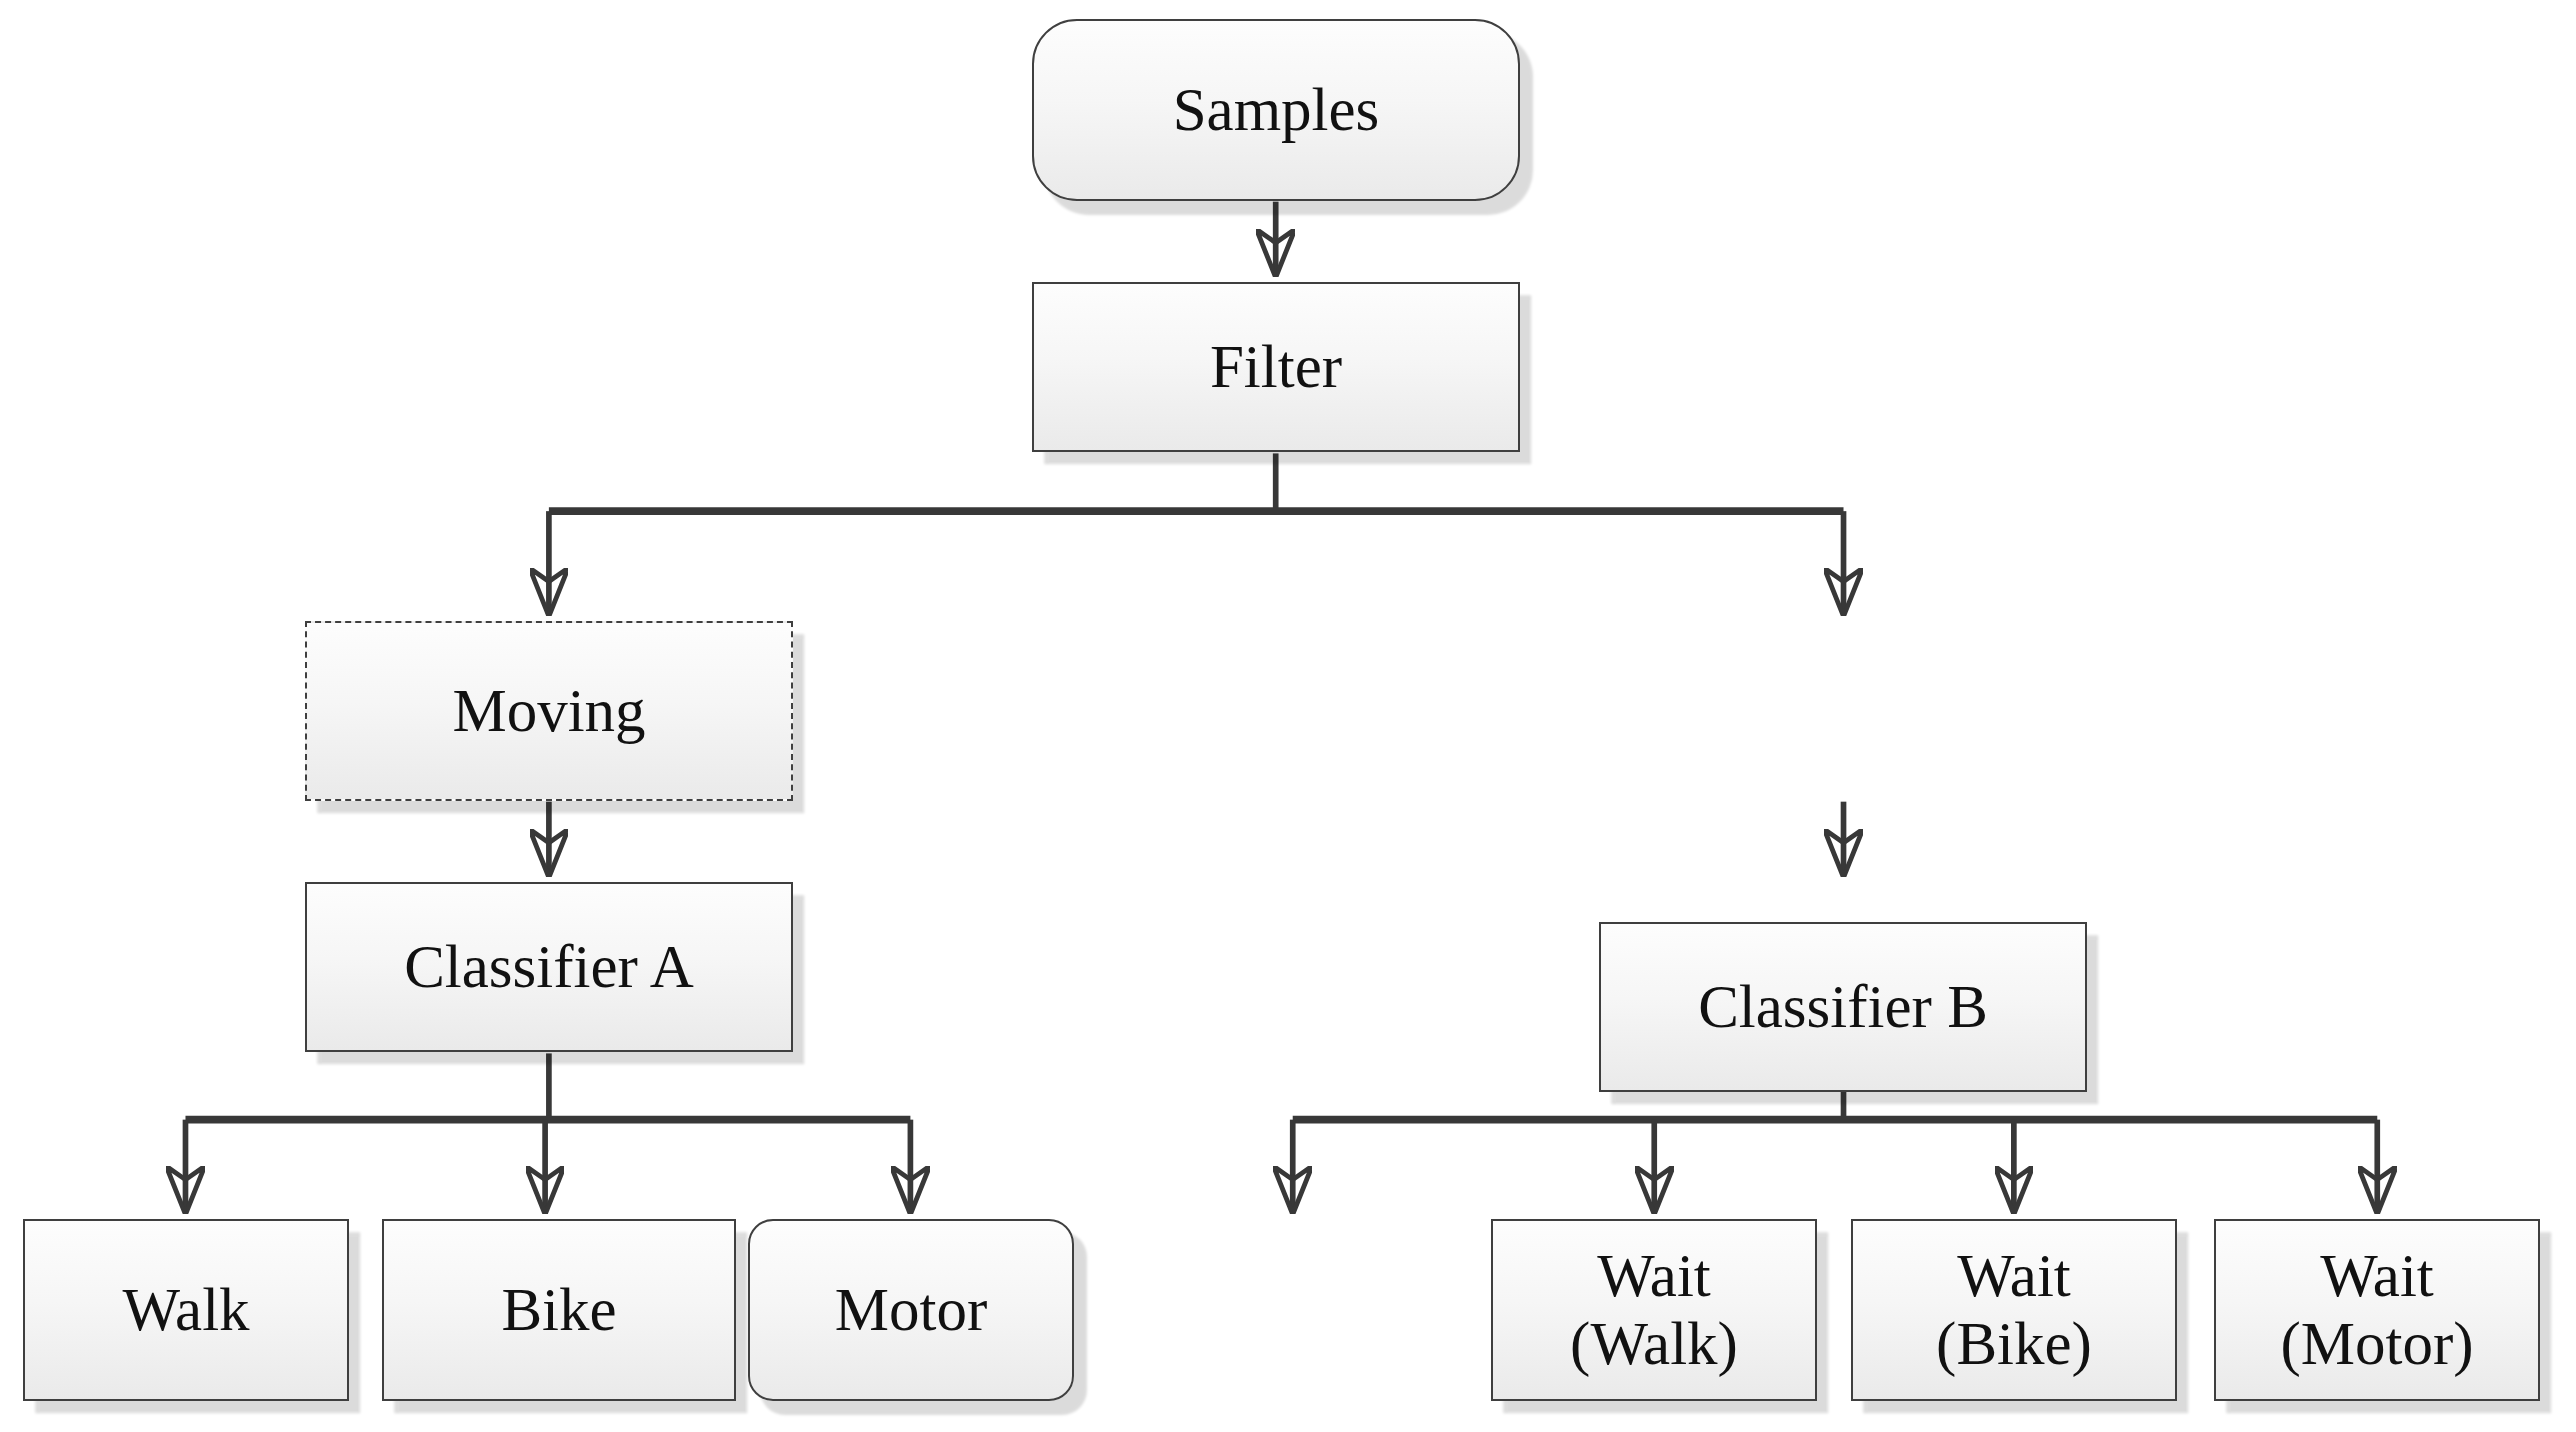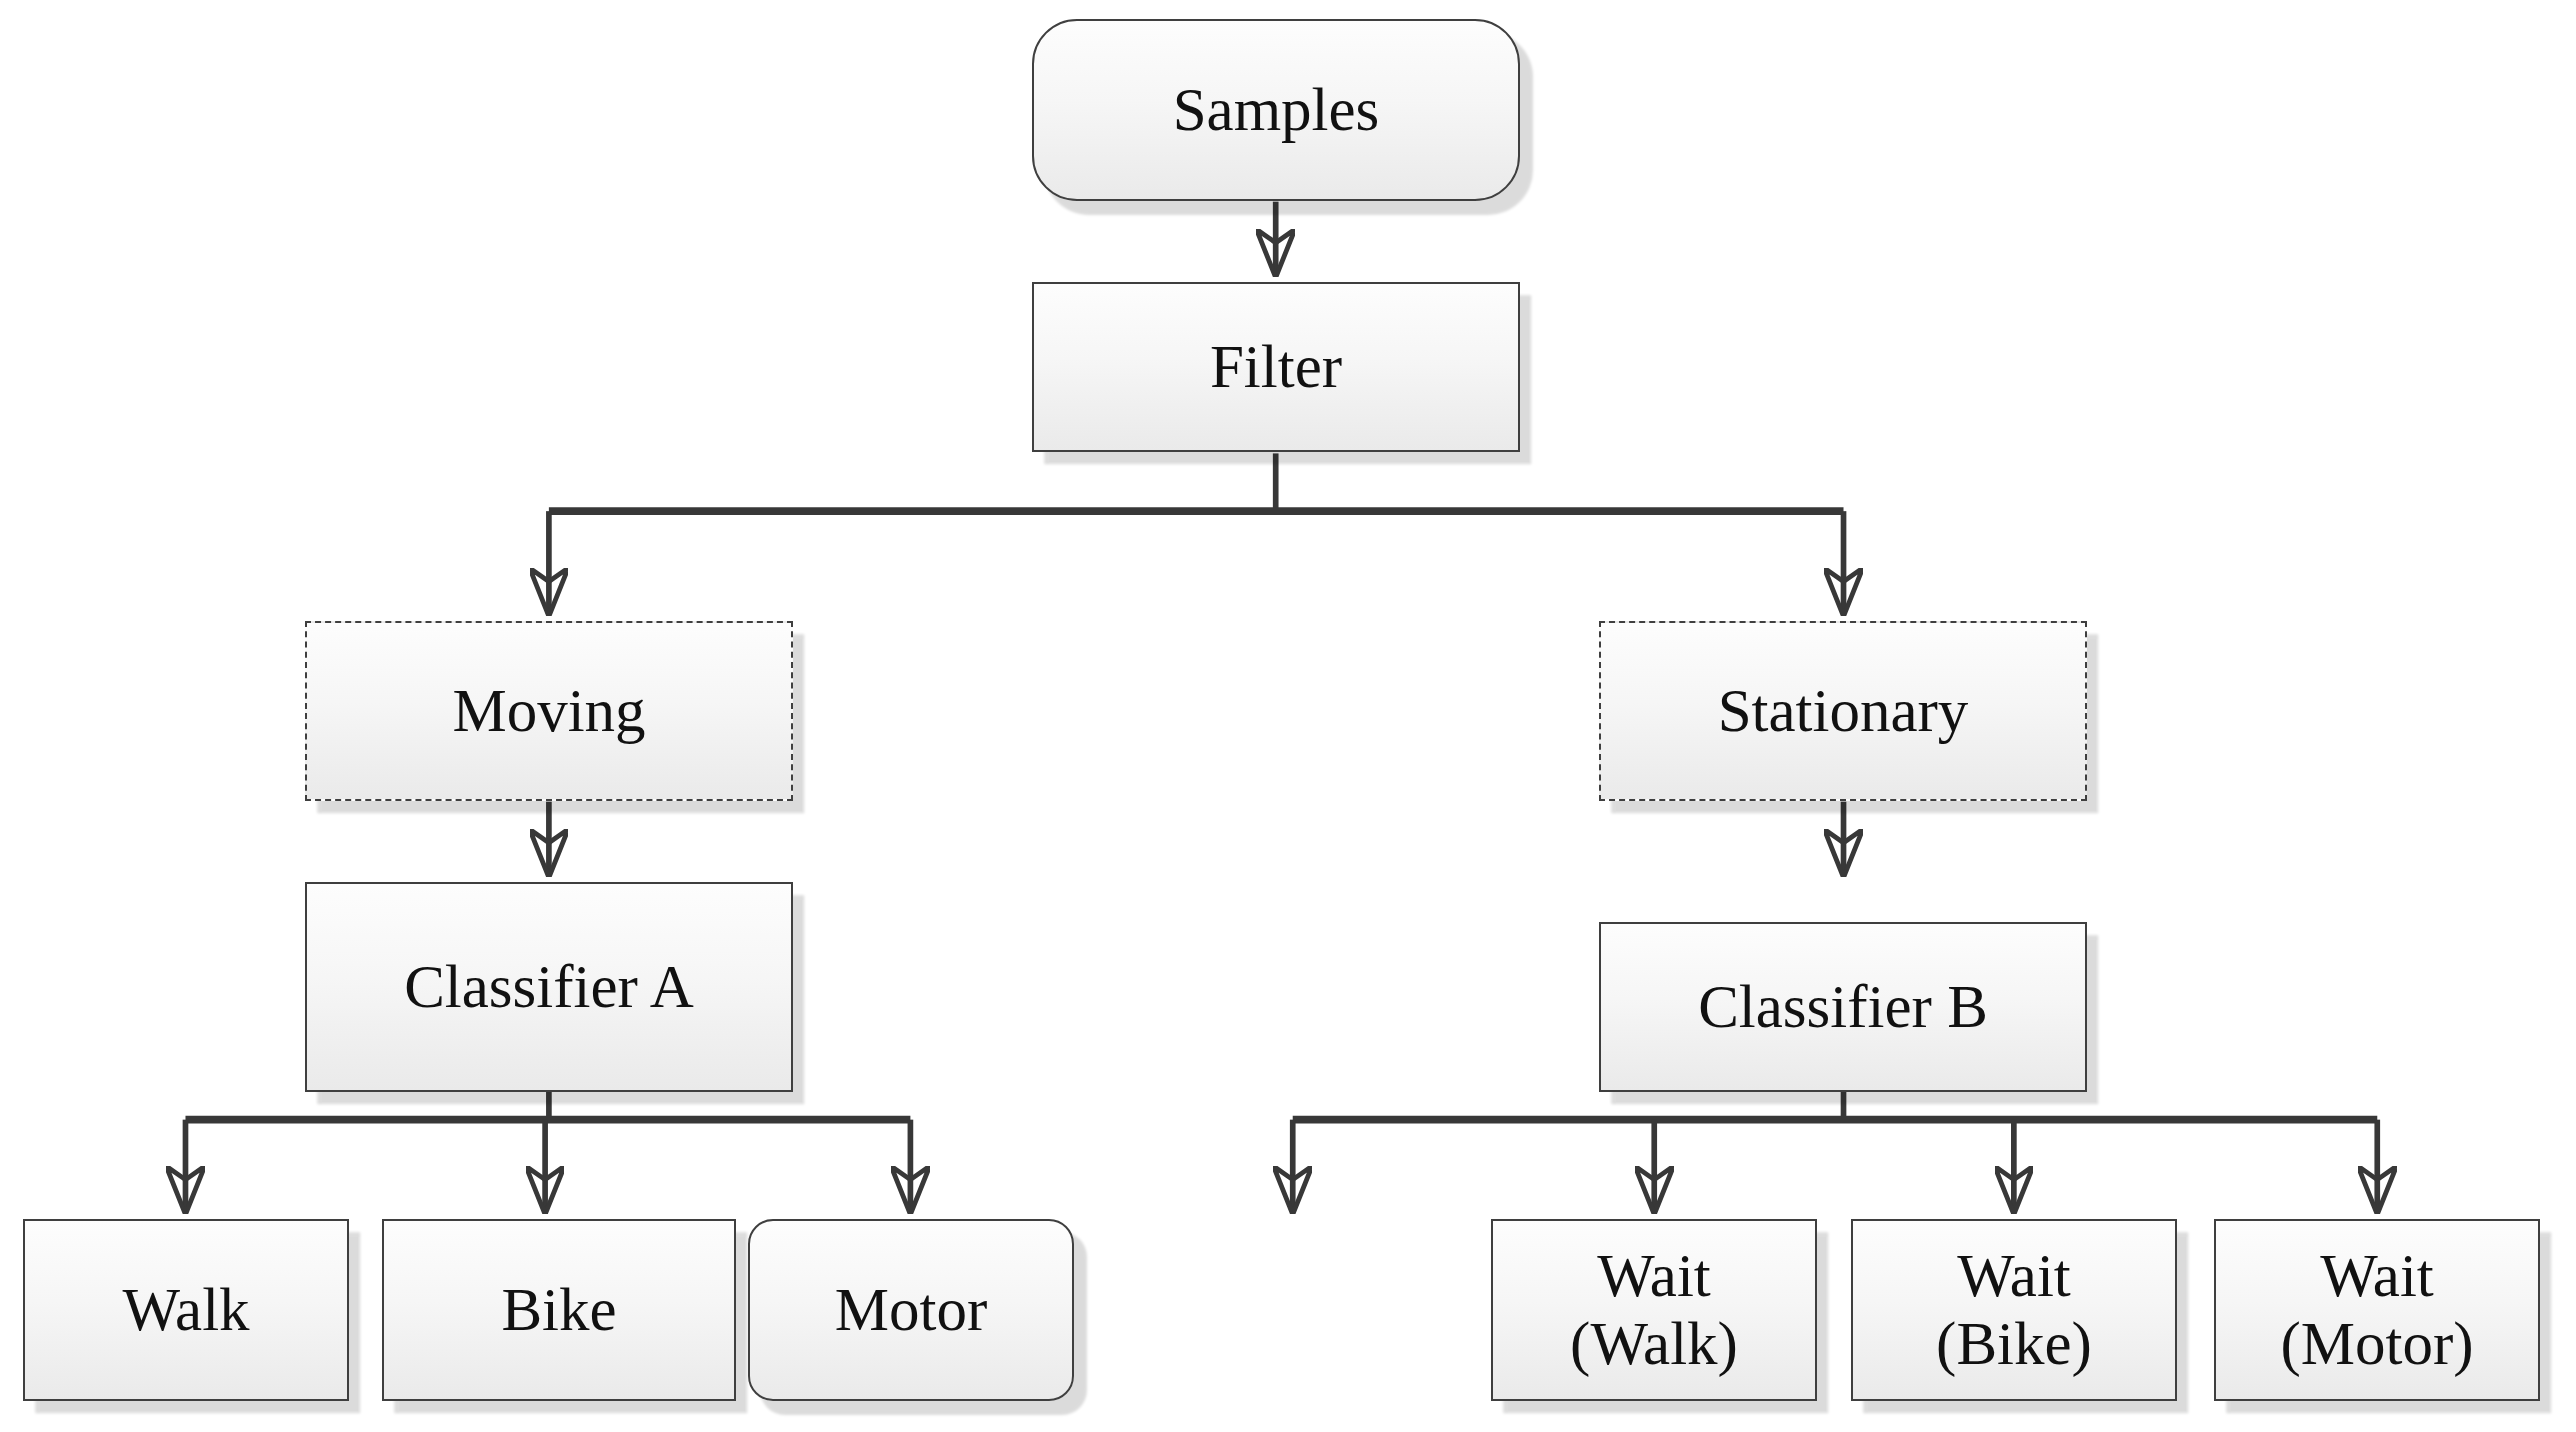--- a/index.html
+++ b/index.html
@@ -47,21 +47,21 @@
     border-radius: 45px;
   }
   .label .l1, .label .l2 { display: block; }
   .label .l2:empty { display: none; }
 
   
   #n-samples      { left: 1032px; top: 19px;   width: 488px; height: 182px; }
   #n-filter       { left: 1032px; top: 282px;  width: 488px; height: 170px; }
   #n-moving       { left: 305px;  top: 621px;  width: 488px; height: 180px; }
   #n-stationary   { left: 1599px; top: 621px;  width: 488px; height: 180px; }
-  #n-classifier-a { left: 305px;  top: 882px;  width: 488px; height: 210px; }
+  #n-classifier-a { left: 305px;  top: 882px;  width: 488px; height: 170px; }
   #n-classifier-b { left: 1599px; top: 922px;  width: 488px; height: 170px; }
   #n-walk         { left: 23px;   top: 1219px; width: 326px; height: 182px; }
   #n-bike         { left: 382px;  top: 1219px; width: 354px; height: 182px; }
   #n-motor        { left: 748px;  top: 1219px; width: 326px; height: 182px; border-radius: 25px; }
   #n-stay         { left: 1130px; top: 1219px; width: 326px; height: 182px; }
   #n-wait-walk    { left: 1491px; top: 1219px; width: 326px; height: 182px; }
   #n-wait-bike    { left: 1851px; top: 1219px; width: 326px; height: 182px; }
   #n-wait-motor   { left: 2214px; top: 1219px; width: 326px; height: 182px; }
 </style>
 </head>
@@ -114,26 +114,20 @@
     </div>
   </div>
 
   <div class="node" id="n-filter">
     <div class="label">
       <span class="l1">Filter</span>
 
     </div>
   </div>
 
-  <div class="node dashed" id="n-stationary">
-    <div class="label">
-      <span class="l1">Stationary</span>
-
-    </div>
-  </div>
 
   <div class="node" id="n-classifier-a">
     <div class="label">
       <span class="l1">Classifier A</span>
 
     </div>
   </div>
 
   <div class="node" id="n-classifier-b">
     <div class="label">

